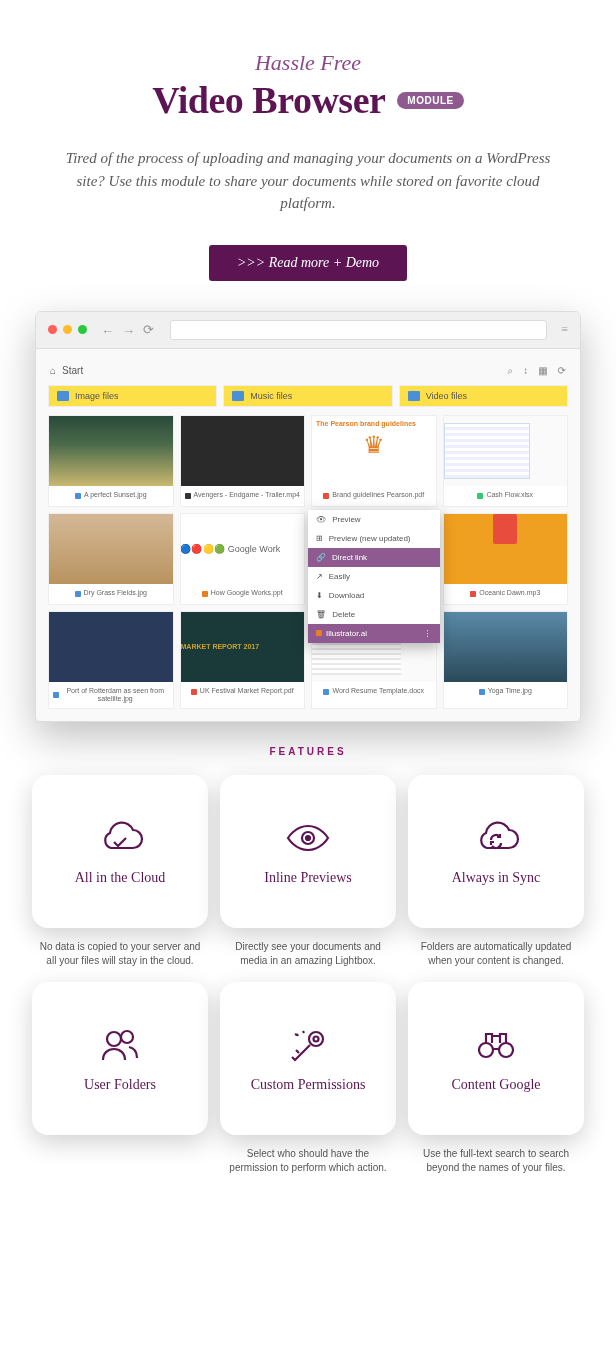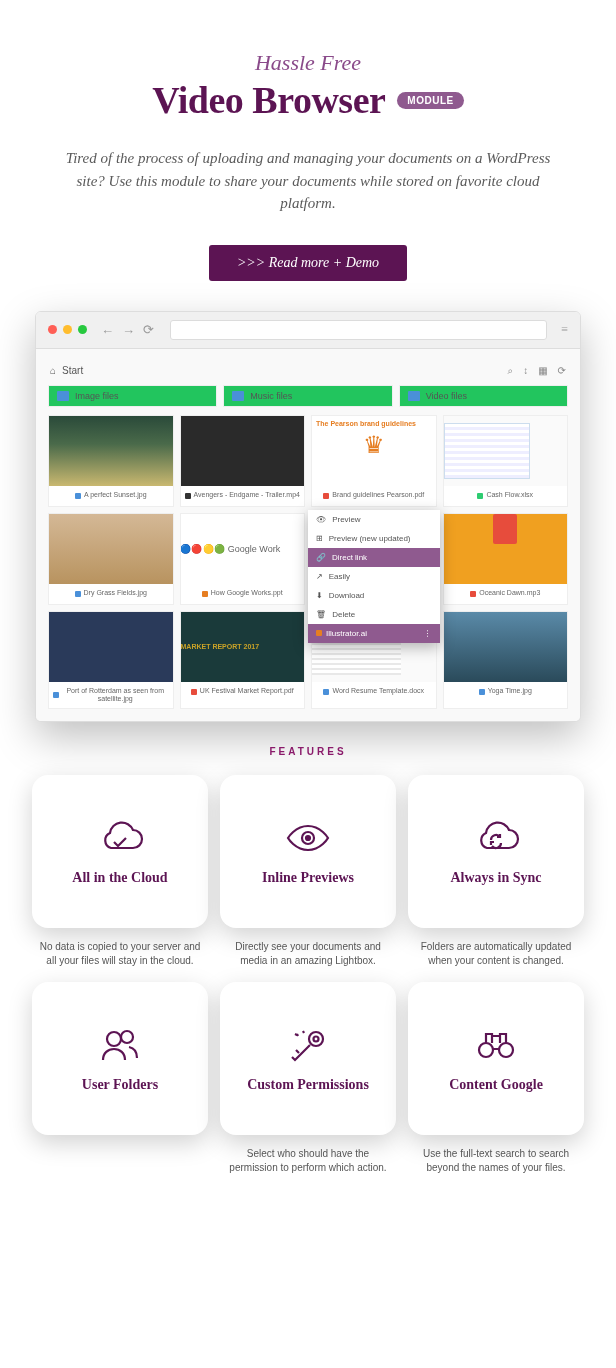--- a/index.html
+++ b/index.html
@@ -98,21 +98,21 @@
   align-items: center;
   padding: 4px 2px 8px;
   font-size: 10px;
   color: #555;
 }
 .crumb-left { display:flex; align-items:center; gap:6px; }
 .crumb-icons { display:flex; gap:10px; color:#888; font-size:10px;}
 .folder-row { display: flex; gap: 6px; margin-bottom: 8px; }
 .folder-chip {
   flex: 1;
-  background: #22c55e;
+  background: #fde047;
   border: 1px solid #eee;
   padding: 5px 8px;
   display: flex;
   align-items: center;
   gap: 6px;
   font-size: 9px;
   color: #555;
 }
 .folder-icon { width:12px; height:10px; background:#4a90d9; border-radius:1px; }
 .grid {
@@ -209,21 +209,21 @@
   justify-content: center;
   gap: 12px;
   margin-bottom: 12px;
 }
 .feature-icon {
   width: 50px;
   height: 40px;
   color: #5c1453;
 }
 .feature-title {
-  font-weight: bold;
+  font-weight: normal;
   font-size: 14px;
   color: #5c1453;
 }
 .feature-desc {
   text-align: center;
   font-size: 10px;
   color: #555;
   line-height: 1.4;
   padding: 0 6px;
   font-family: Arial, sans-serif;

